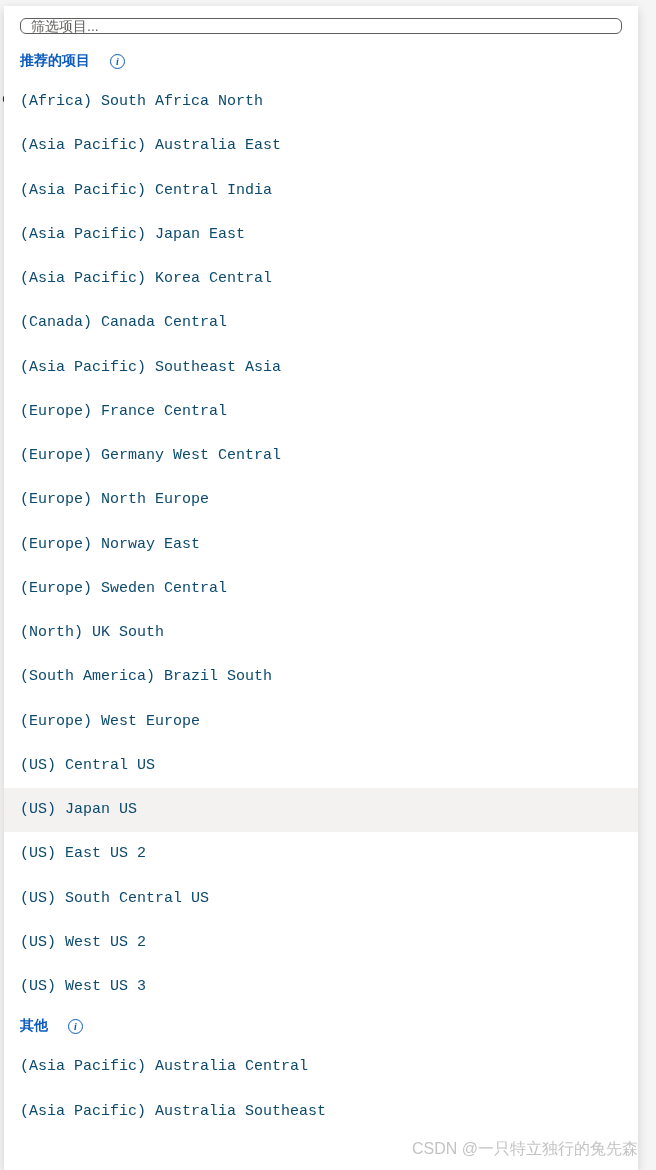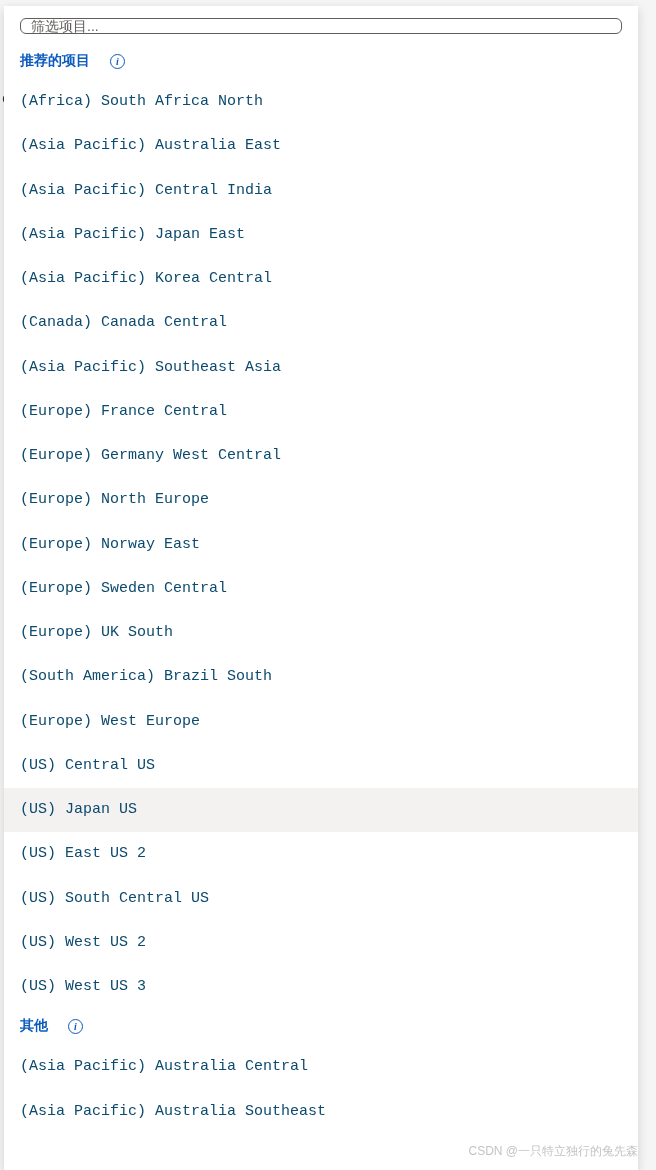--- a/index.html
+++ b/index.html
@@ -83,21 +83,21 @@
       font-family: Liberation Mono, monospace;
     }
     .list-item.hovered {
       background: #f3f2f1;
     }
     .watermark {
       position: absolute;
       bottom: 10px;
       right: 18px;
       color: rgba(120,120,120,0.45);
-      font-size: 12px;
+      font-size: 16px;
       pointer-events: none;
     }
     .left-edge {
       position: absolute;
       left: 0;
       top: 60px;
       bottom: 0;
       width: 4px;
       overflow: hidden;
       color: #323130;
@@ -134,21 +134,21 @@
     <div class="list-item">(Asia Pacific) Central India</div>
     <div class="list-item">(Asia Pacific) Japan East</div>
     <div class="list-item">(Asia Pacific) Korea Central</div>
     <div class="list-item">(Canada) Canada Central</div>
     <div class="list-item">(Asia Pacific) Southeast Asia</div>
     <div class="list-item">(Europe) France Central</div>
     <div class="list-item">(Europe) Germany West Central</div>
     <div class="list-item">(Europe) North Europe</div>
     <div class="list-item">(Europe) Norway East</div>
     <div class="list-item">(Europe) Sweden Central</div>
-    <div class="list-item">(Europe) UK South</div>
+    <div class="list-item">(North) UK South</div>
     <div class="list-item">(South America) Brazil South</div>
     <div class="list-item">(Europe) West Europe</div>
     <div class="list-item">(US) Central US</div>
     <div class="list-item hovered">(US) Japan US</div>
     <div class="list-item">(US) East US 2</div>
     <div class="list-item">(US) South Central US</div>
     <div class="list-item">(US) West US 2</div>
     <div class="list-item">(US) West US 3</div>
   </div>
 

